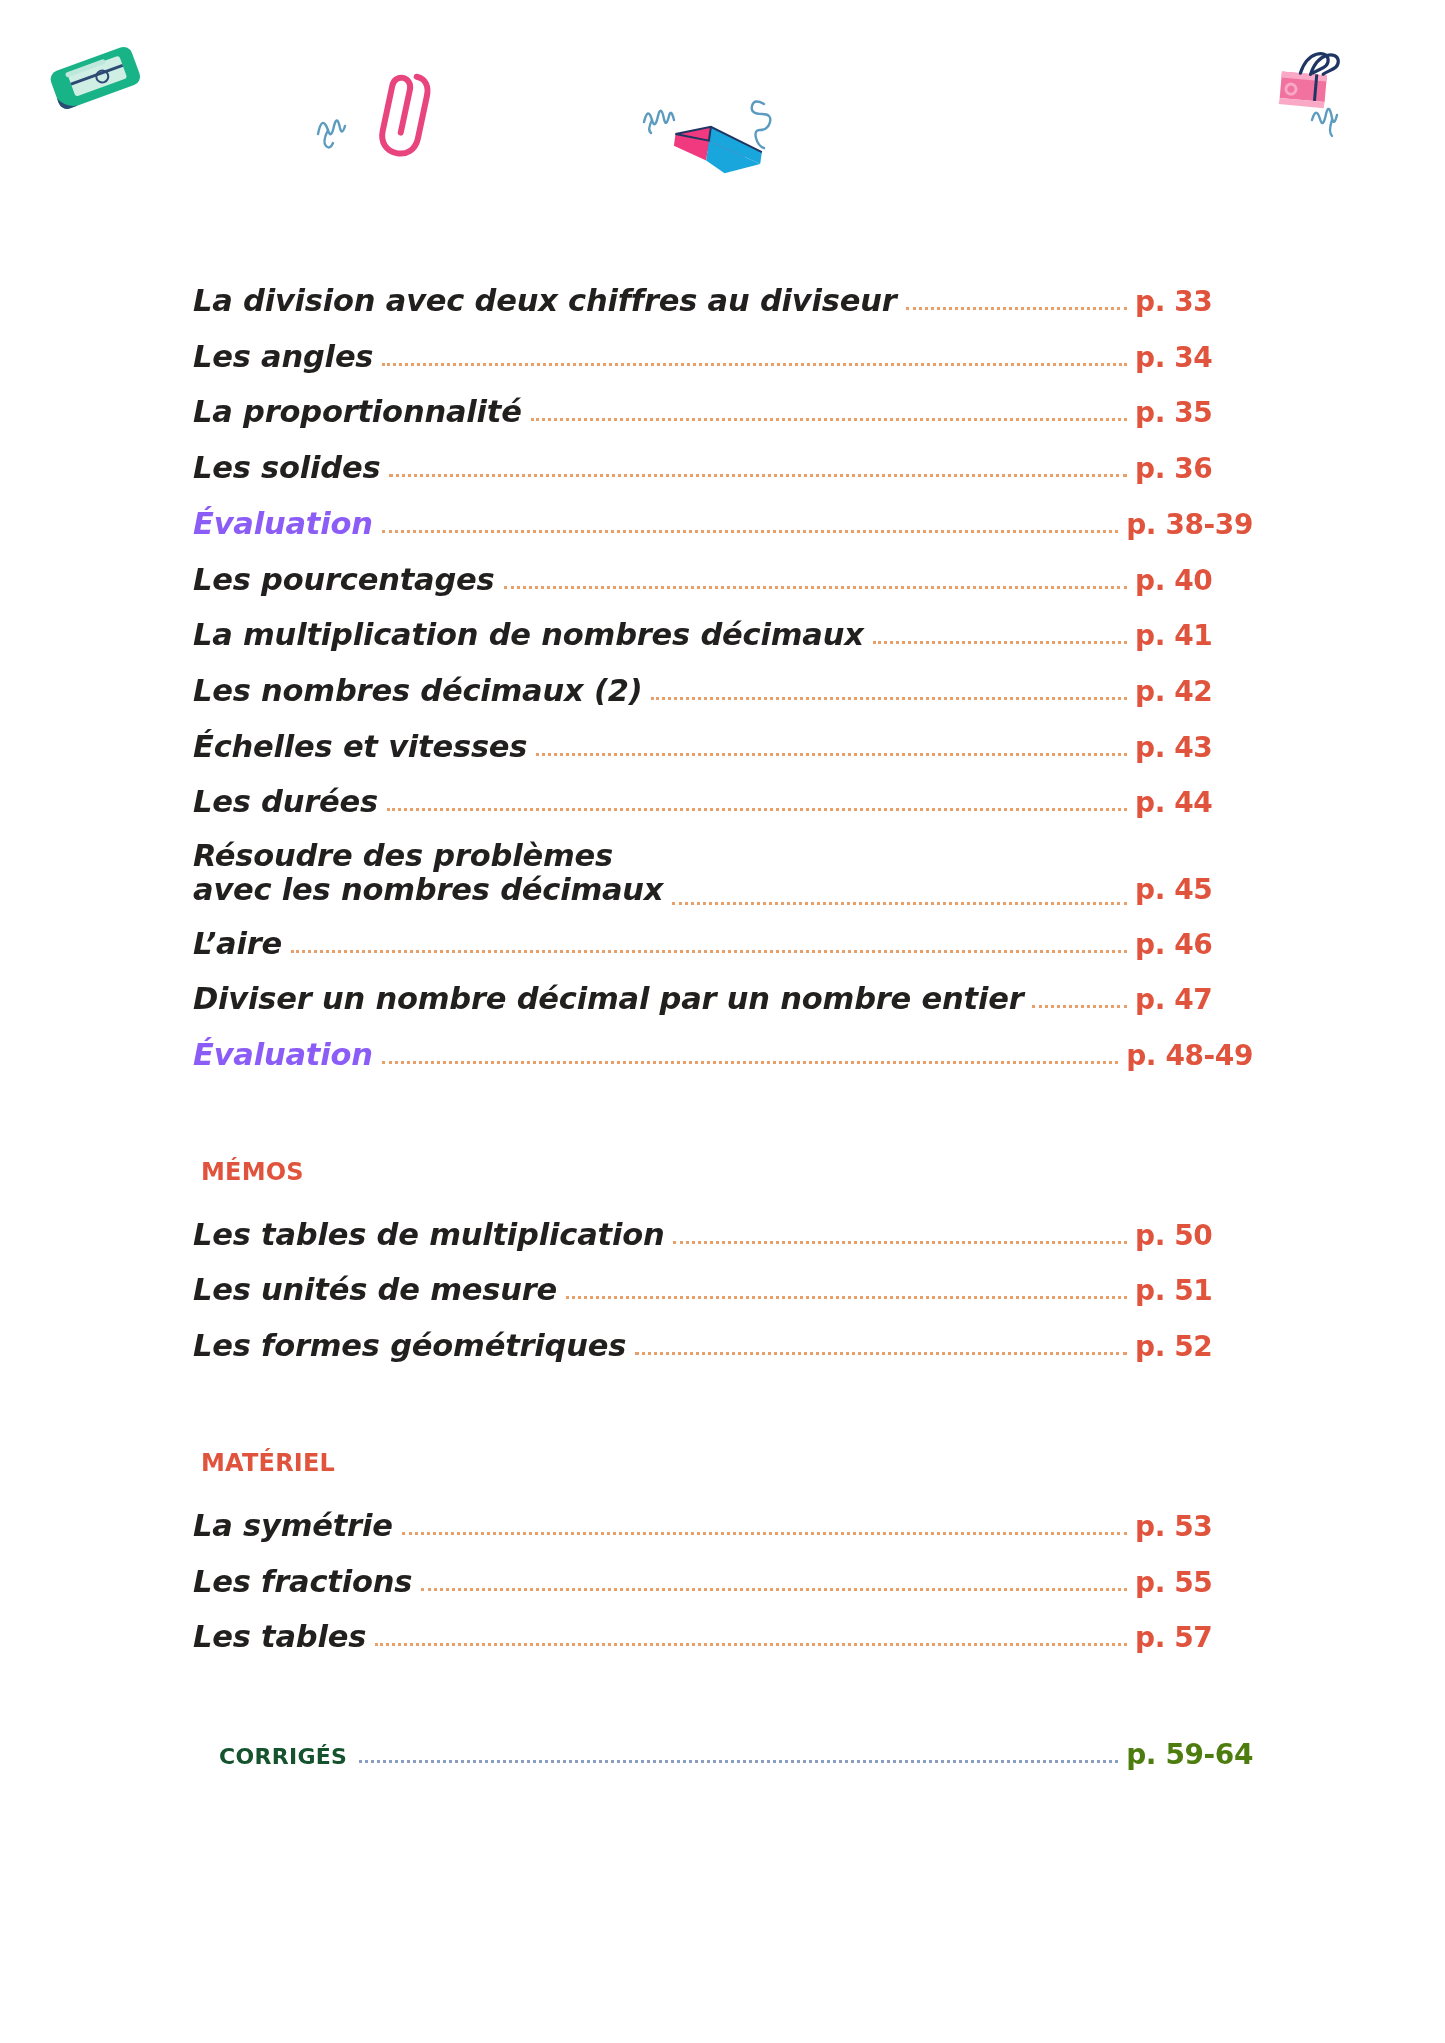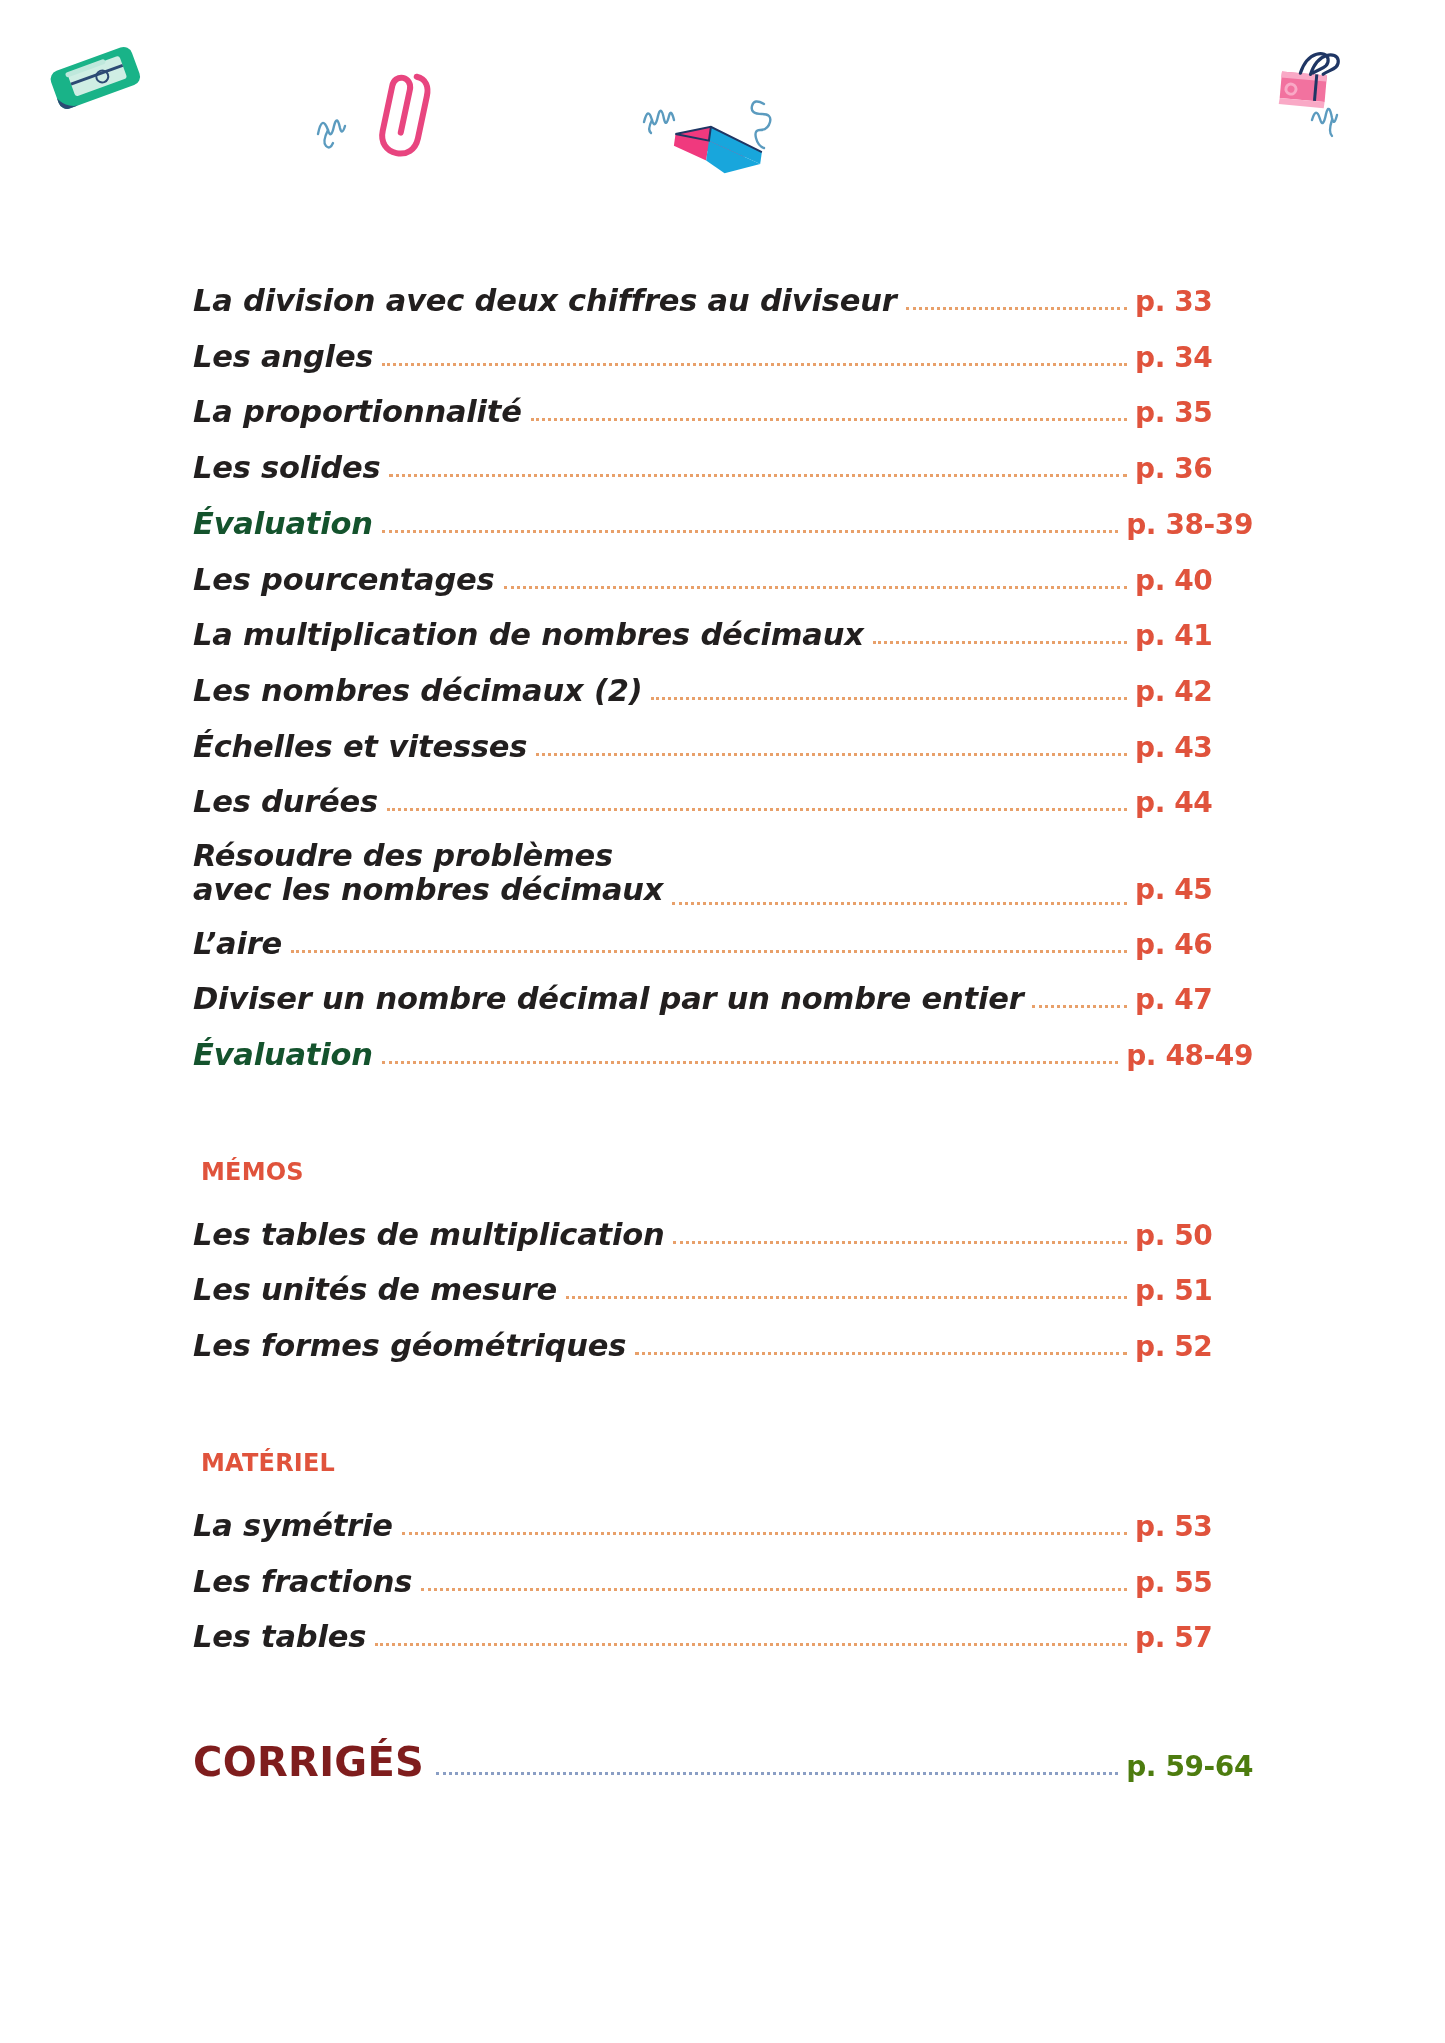--- a/index.html
+++ b/index.html
@@ -46,21 +46,21 @@
     font-weight: 700;
     font-style: italic;
     font-size: 30.5px;
     line-height: 1.22;
     letter-spacing: -0.2px;
     color: #221f1f;
     white-space: pre-line;
     flex: 0 0 auto;
     padding-right: 9px;
   }
-  .entry-title.accent { color: #14532d; }
+  .entry-title.accent { color: #8b5cf6; }
 
   .leader {
     flex: 1 1 auto;
     position: relative;
     height: 1px;
     min-width: 12px;
     margin: 0 8px 0 0;
     transform: translateY(-3px);
   }
   .leader::after {
@@ -100,24 +100,25 @@
     margin: 8px;
   }
   .spacer-lg  { height: 58px; }
   .spacer-md  { height: 22px; }
   .spacer-xl  { height: 64px; }
 
   
   .entry.corriges .entry-title {
     font-style: normal;
     font-weight: 700;
-    font-size: 40px;
+    font-size: 22px;
     letter-spacing: 0.3px;
-    color: #7f1d1d;
+    color: #14532d;
     padding-right: 12px;
+    margin-left: 26px;
   }
   .entry.corriges .entry-page { color: #4d7c0f; }
 </style>
 </head>
 <body>
 
 <div class="stickers">
 
   <svg class="sticker" style="left:40px; top:32px;" width="110" height="90" viewBox="0 0 110 90">
     <g transform="rotate(-20 55 45)">

